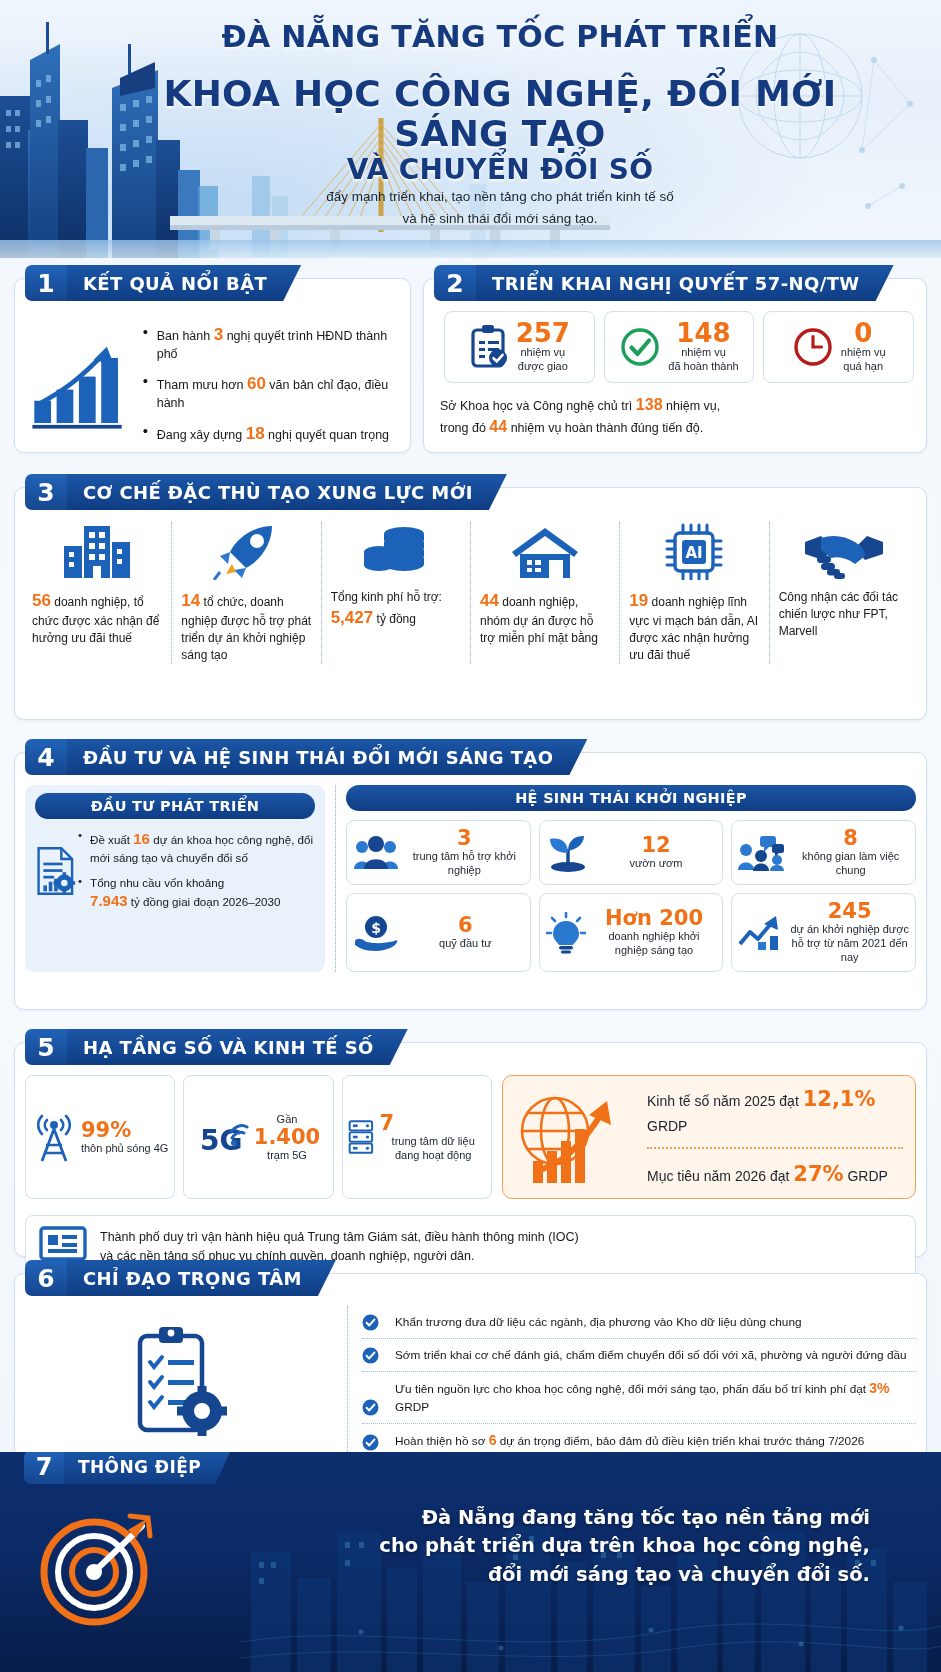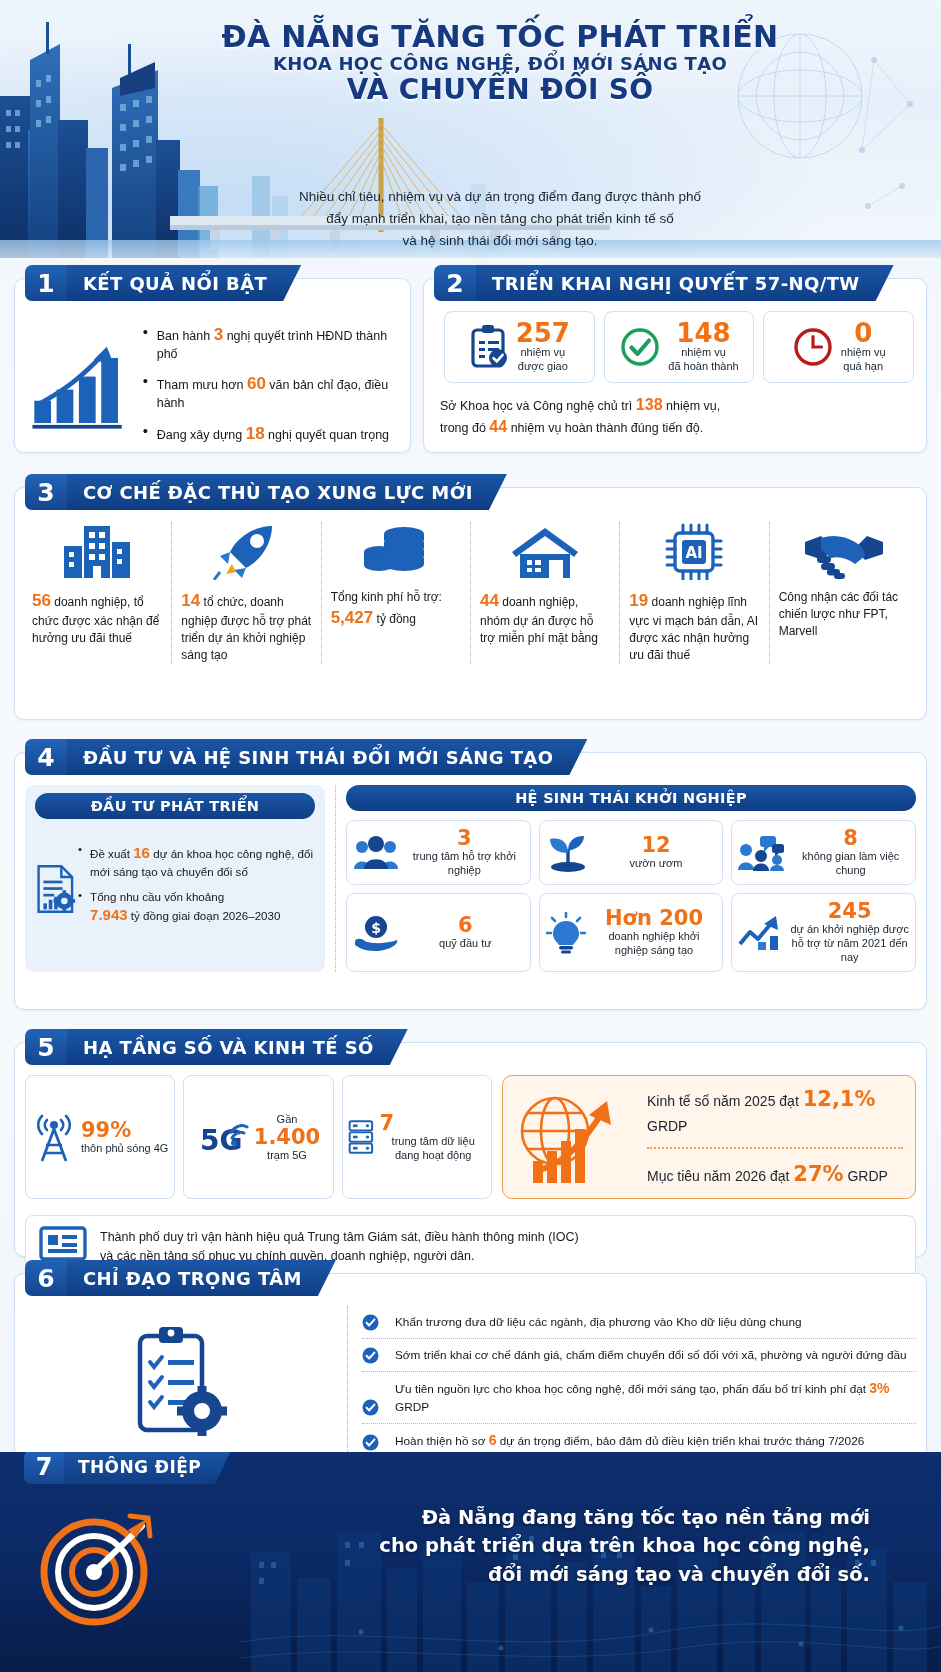--- a/index.html
+++ b/index.html
@@ -24,21 +24,21 @@
   .hero svg{ position:absolute; left:0; top:0; }
 
   .hero-title{ position:absolute; left:120px; top:20px; width:760px; text-align:center; z-index:6; }
   .hero-title .ln{
     font-family:"DejaVu Sans", sans-serif;
     font-weight:800; color:#153a80; letter-spacing:.3px;
     text-shadow:0 1px 0 #fff, 0 2px 3px rgba(255,255,255,.9);
     line-height:1.12;
   }
   .hero-title .l1{ font-size:30px; }
-  .hero-title .l2{ font-size:18px; }
+  .hero-title .l2{ font-size:36px;margin-top:20px; }
   .hero-title .l3{ font-size:28px; }
   .hero-sub{ position:absolute; left:180px; top:186px; width:640px; text-align:center; z-index:6;
     font-size:13.5px; color:#1b2430; line-height:1.62; }
 
   
   .sec{ position:absolute; background:#fff; border:1px solid #cfe0f2; border-radius:10px;
         box-shadow:0 1px 3px rgba(30,70,130,.07); }
   .hdr{ position:absolute; left:10px; top:-14px; height:36px; display:flex; align-items:stretch; z-index:4; }
   .hdr .num{
     width:42px; background:linear-gradient(180deg,#2163b8,#15468f);
@@ -84,21 +84,21 @@
   .col6 .tx{ font-size:12px; line-height:1.42; }
   .col6 .tx .num-o{ font-size:17px; }
 
   
   #sec4{ left:14px; top:752px; width:913px; height:258px; }
   #sec4 .wrap{ display:flex; padding:32px 10px 10px 10px; gap:10px; }
   .panelL{ width:300px; background:#e9f1fb; border-radius:9px; padding:8px 10px 10px; }
   .pill{ background:linear-gradient(180deg,#1b56a6,#0f3d84); color:#fff; border-radius:16px;
          font-family:"DejaVu Sans",sans-serif; font-weight:800; font-size:14.5px; text-align:center;
          padding:5px 8px; letter-spacing:.3px; }
-  .panelL .row{ display:flex; margin-top:24px; align-items:center; }
+  .panelL .row{ display:flex; margin-top:10px; align-items:flex-start; }
   .panelL ul{ list-style:none; font-size:11.6px; line-height:1.38; }
   .panelL li{ position:relative; padding-left:12px; margin-bottom:9px; }
   .panelL li::before{ content:"•"; position:absolute; left:0; top:-2px; }
   .panelL li .num-o{ font-size:15px; }
   .panelL li .big-o{ color:#f07117; font-weight:800; font-size:15px; }
   .divv{ width:1px; border-left:1px dotted #8fb3d8; }
   .panelR{ flex:1; }
   .grid3{ display:grid; grid-template-columns:1fr 1fr 1fr; gap:8px; margin-top:9px; }
   .cell{ border:1px solid #cfe0f2; border-radius:8px; background:#fff; padding:7px 6px;
          display:flex; align-items:center; gap:6px; min-height:62px; }
@@ -269,21 +269,20 @@
 
       <rect x="0" y="240" width="941" height="18" fill="url(#wtr)" opacity=".8"></rect>
     </svg>
 
     <div class="hero-title">
       <div class="ln l1">ĐÀ NẴNG TĂNG TỐC PHÁT TRIỂN</div>
       <div class="ln l2">KHOA HỌC CÔNG NGHỆ, ĐỔI MỚI SÁNG TẠO</div>
       <div class="ln l3">VÀ CHUYỂN ĐỔI SỐ</div>
     </div>
     <div class="hero-sub">
-      <div>Nhiều chỉ tiêu, nhiệm vụ và dự án trọng điểm đang được thành phố</div>
       <div>đẩy mạnh triển khai, tạo nền tảng cho phát triển kinh tế số</div>
       <div>và hệ sinh thái đổi mới sáng tạo.</div>
     </div>
   </div>
 
   <div class="sec" id="sec1">
     <div class="hdr">
       <div class="num">1</div>
       <div class="bar">KẾT QUẢ NỔI BẬT</div>
     </div>

